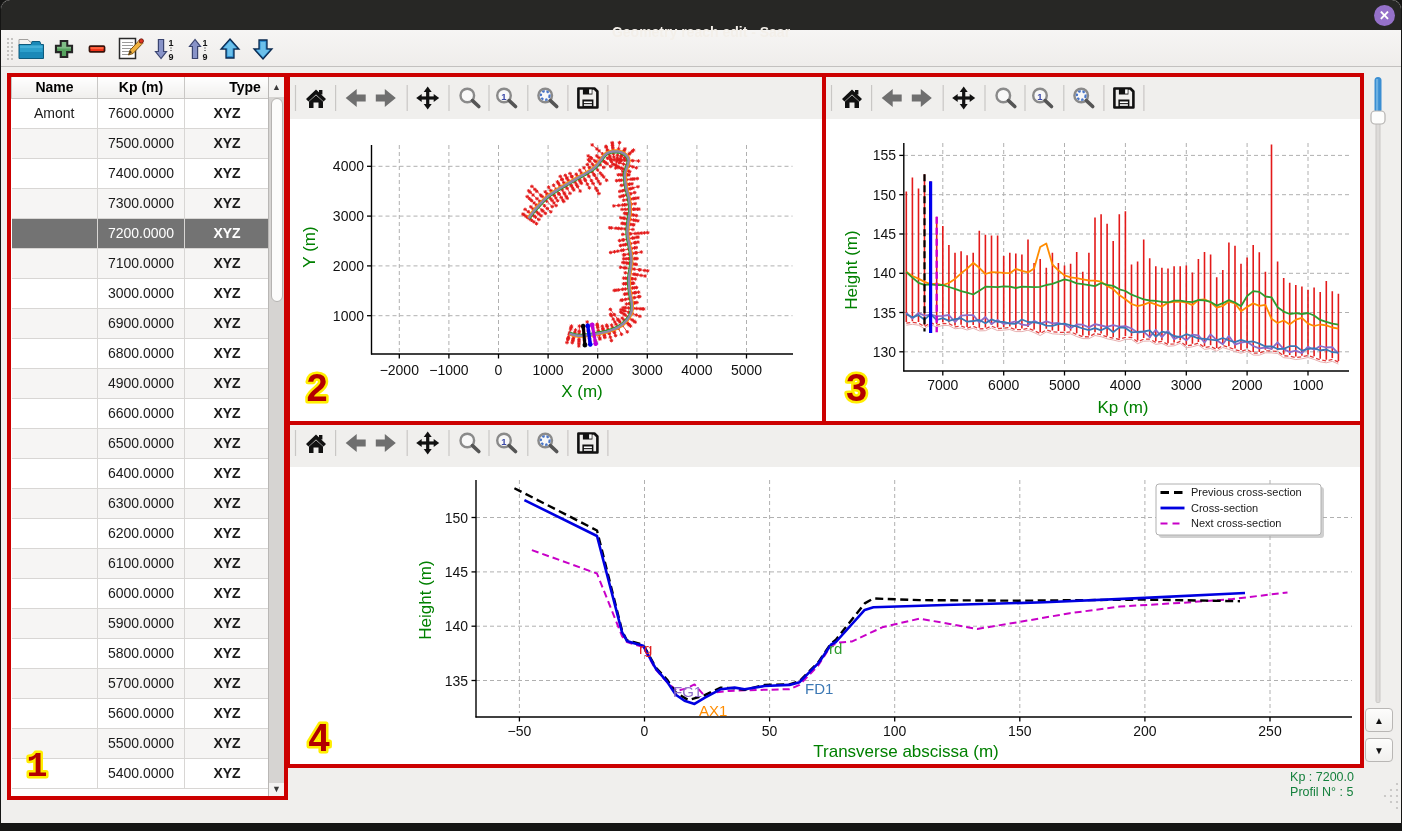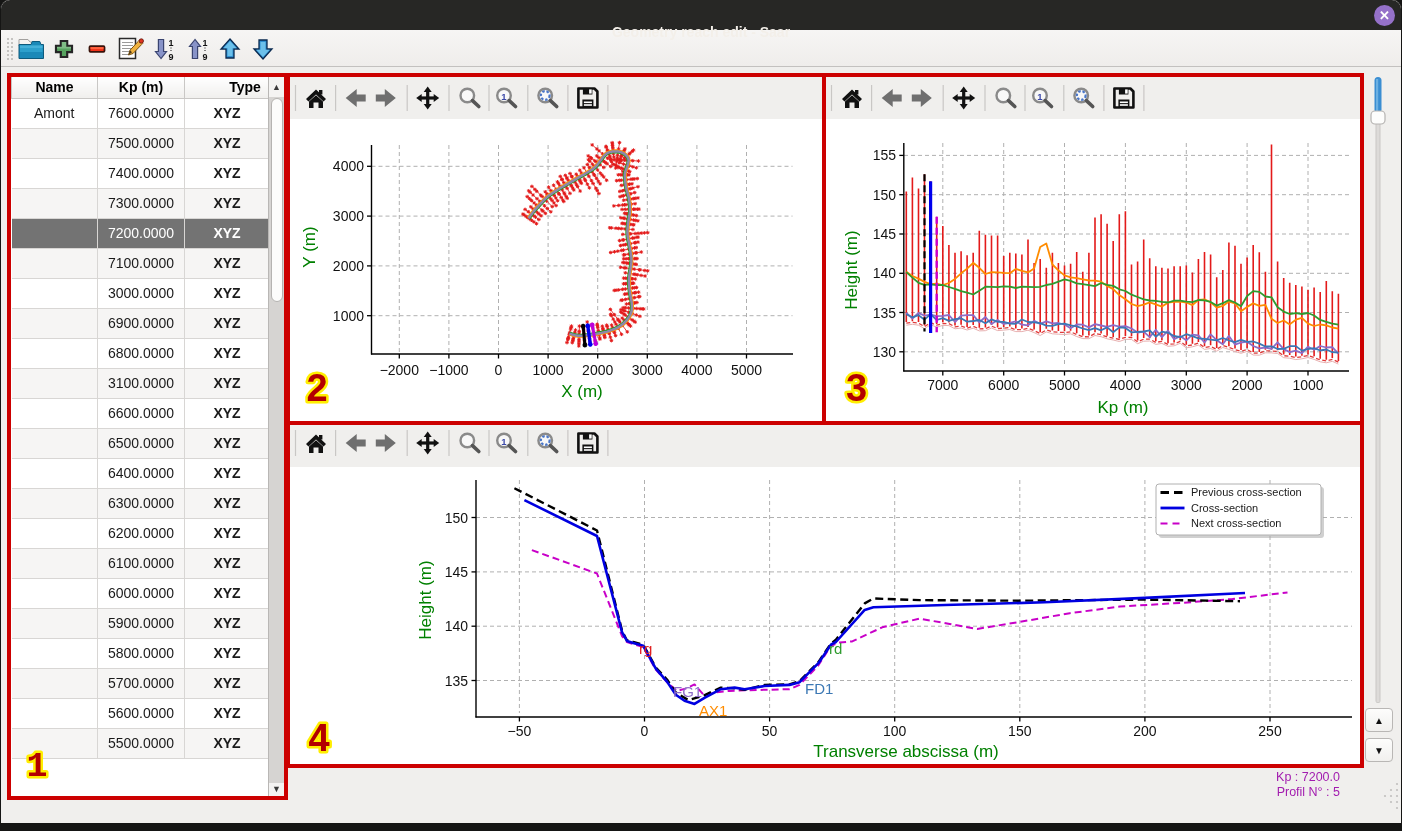--- a/index.html
+++ b/index.html
@@ -18,21 +18,21 @@
 th { height:21px; font-weight:bold; background:linear-gradient(#ffffff,#f0efed); border:1px solid #c9c7c5; border-top:none; font-size:14px; }
 td { height:30px; text-align:center; border-right:1px solid #d8d6d4; border-bottom:1px solid #d8d6d4; color:#1a1a1a; background:#fff; }
 tr.alt td { background:#f6f5f4; }
 tr.sel td { background:#737373; color:#fff; }
 td.c1 { width:86px; } td.c2 { width:87px; } td.c3 { width:85px;font-weight:bold; }
 th.h1 { width:86px; } th.h2 { width:87px; } th.h3 { width:85px;padding-left:36px; }
 #vscroll { position:absolute; left:257px; top:0; width:16px; height:719px; background:#d6d4d2; border-left:1px solid #b9b7b5; }
 #vscroll .btn { position:absolute; left:0; width:15px; background:#f4f3f2; color:#3a3a3a; font-size:9px; text-align:center; }
 #vscroll .thumb { position:absolute; left:1.5px; top:21px; width:12px; height:204px; background:#fcfcfb; border:1px solid #b5b3b1; border-radius:6px; }
 #slider { position:absolute; }
-#kptext { position:absolute; right:61px; top:770px; text-align:right; font-size:12.5px; color:#a21caf; line-height:14.5px; }
+#kptext { position:absolute; right:47px; top:770px; text-align:left; font-size:12.5px; color:#15803d; line-height:14.5px; }
 .spinbtn { position:absolute; left:1364px; width:28px; height:24px; background:linear-gradient(#fdfdfc,#f1f0ee); border:1px solid #b9b7b5; border-radius:4px; text-align:center; font-size:10px; line-height:23px; color:#111; }
 svg { position:absolute; left:0; top:0; }
 </style></head>
 <body>
 <div id="win">
 <div id="toolbar"></div>
 <svg id="topicons" style="left:0;top:30px;" width="290" height="37" viewBox="0 0 290 37">
       <circle cx="7" cy="9" r="1" fill="#b5b3b1"></circle>
       <circle cx="11" cy="9" r="1" fill="#b5b3b1"></circle>
       <circle cx="7" cy="13" r="1" fill="#b5b3b1"></circle>
@@ -147,21 +147,21 @@
             <td class="c2">6900.0000</td>
             <td class="c3">XYZ</td>
           </tr>
 <tr class="">
             <td class="c1"></td>
             <td class="c2">6800.0000</td>
             <td class="c3">XYZ</td>
           </tr>
 <tr class="alt">
             <td class="c1"></td>
-            <td class="c2">3100.0000</td>
+            <td class="c2">4900.0000</td>
             <td class="c3">XYZ</td>
           </tr>
 <tr class="">
             <td class="c1"></td>
             <td class="c2">6600.0000</td>
             <td class="c3">XYZ</td>
           </tr>
 <tr class="alt">
             <td class="c1"></td>
             <td class="c2">6500.0000</td>
@@ -208,20 +208,25 @@
             <td class="c3">XYZ</td>
           </tr>
 <tr class="">
             <td class="c1"></td>
             <td class="c2">5600.0000</td>
             <td class="c3">XYZ</td>
           </tr>
 <tr class="alt">
             <td class="c1"></td>
             <td class="c2">5500.0000</td>
+            <td class="c3">XYZ</td>
+          </tr>
+<tr class="">
+            <td class="c1"></td>
+            <td class="c2">5400.0000</td>
             <td class="c3">XYZ</td>
           </tr>
  </tbody>
       </table>
  <div id="vscroll">
    <div class="btn" style="top:0; height:20px; line-height:20px;">▲</div>
    <div class="thumb"></div>
    <div class="btn" style="bottom:0; height:13px; line-height:12px;">▼</div>
  </div>
 </div>

